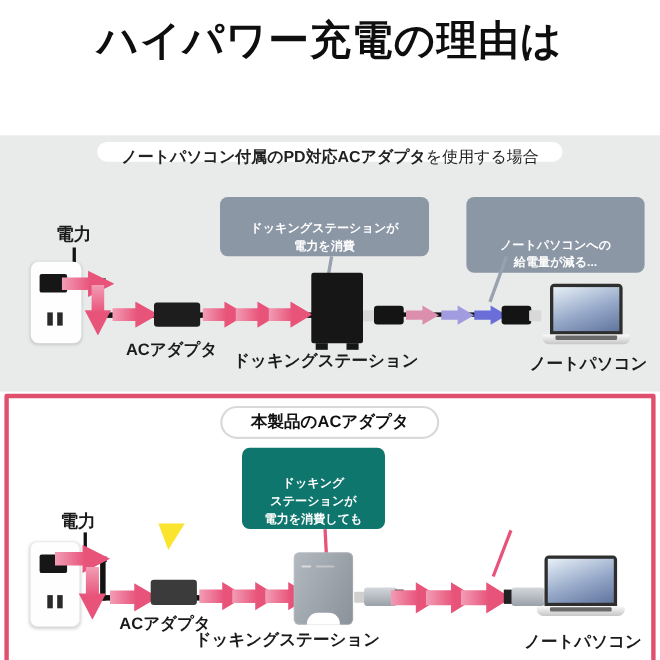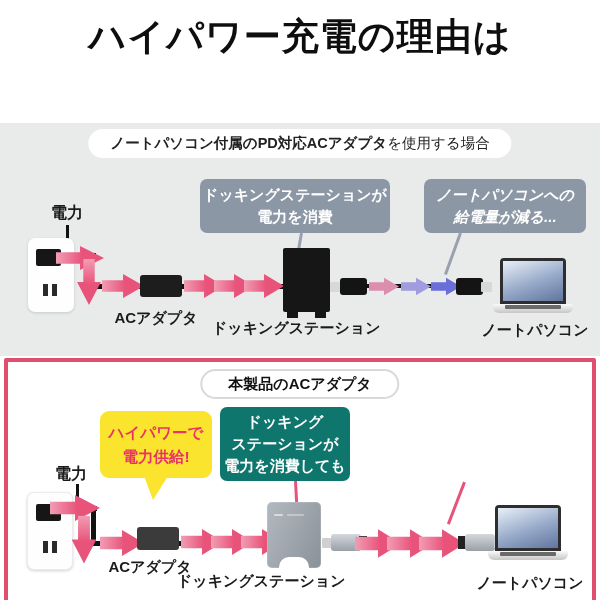--- a/index.html
+++ b/index.html
@@ -17,33 +17,33 @@
   .sec-top {
     position:absolute; left:0; top:123px; width:600px; height:233px; background:#e9eaea;
   }
   .sec-bottom {
     position:absolute; left:4px; top:358px; width:592px; height:292px;
     background:#fff; border:4px solid #e0506e; border-radius:2px;
   }
   
   .pill {
     position:absolute; left:50%; transform:translateX(-50%); top:6px;
-    height:29px; line-height:25px; background:#fff; border-radius:15px;
+    height:18px; line-height:25px; background:#fff; border-radius:15px;
     padding:2px 22px 0; font-size:14.5px; white-space:nowrap; color:#222;
   }
   .pill b { font-weight:700; }
   .pill-product {
     position:absolute; left:50%; transform:translateX(-50%); top:7px;
     height:30px; line-height:26px; background:#fff; border:2px solid #d9d9d9;
     border-radius:16px; padding:0 26px; font-size:15px; font-weight:700; white-space:nowrap;
   }
   
   .callout {
-    position:absolute; border-radius:7px; color:#fff; font-weight:700; font-size:15px;
-    display:flex; flex-direction:column; justify-content:center; text-align:center; line-height:1.45;
+    position:absolute; border-radius:7px; color:#fff; font-weight:700; font-size:11px;
+    display:flex; flex-direction:column; justify-content:flex-end; text-align:center; line-height:1.45;
   }
   .callout.gray { background:#8c97a6; }
   .callout.pink { background:#0f766e; }
   .bubble {
     position:absolute; background:#fae42e; border-radius:9px; color:#e73465;
     font-weight:800; font-size:15.5px; display:flex; flex-direction:column;
     justify-content:center; text-align:center; line-height:1.5;
   }
   .bubble-tail {
     position:absolute; width:0; height:0;
@@ -113,21 +113,21 @@
   <section class="sec-top">
 
     <div class="pill">
       <b>ノートパソコン付属のPD対応ACアダプタ</b><span>を使用する場合</span>
     </div>
 
     <div class="callout gray" style="left:200px; top:56px; width:190px; height:54px;">
       <span>ドッキングステーションが</span>
       <span>電力を消費</span>
     </div>
-    <div class="callout gray" style="left:424px; top:56px; width:162px; height:54px;font-style:italic;">
+    <div class="callout gray" style="left:424px; top:56px; width:162px; height:69px;">
       <span>ノートパソコンへの</span>
       <span>給電量が減る...</span>
     </div>
     <div class="pline" style="left:300px; top:110px; height:20px; background:#98a1ae; transform:rotate(10deg);"></div>
     <div class="pline" style="left:459px; top:110px; height:44px; background:#98a1ae; transform:rotate(20deg);"></div>
 
     <div class="dlabel" style="left:32px; top:80px; width:70px; font-size:16px; font-weight:700;">電力</div>
     <div class="leader" style="left:66px; top:102px; height:28px;"></div>
     <div class="outlet" style="left:28px; top:115px; width:46px; height:74px;">
       <div class="plug"></div>
@@ -171,24 +171,20 @@
 
     <div class="dlabel" style="left:96px;  top:186px; width:120px;">ACアダプタ</div>
     <div class="dlabel" style="left:212px; top:196px; width:155px;">ドッキングステーション</div>
     <div class="dlabel" style="left:470px; top:198px; width:130px;">ノートパソコン</div>
   </section>
 
   <section class="sec-bottom">
 
     <div class="pill-product">本製品のACアダプタ</div>
 
-    <div class="bubble" style="left:92px; top:49px; width:112px; height:67px;">
-      <span>ハイパワーで</span>
-      <span>電力供給!</span>
-    </div>
     <div class="bubble-tail" style="left:136px; top:114px;"></div>
 
     <div class="callout pink" style="left:212px; top:45px; width:130px; height:74px;">
       <span>ドッキング</span>
       <span>ステーションが</span>
       <span>電力を消費しても</span>
     </div>
     <div class="pline" style="left:286px; top:119px; height:26px; background:#e8537a; transform:rotate(-3deg);"></div>
     <div class="pline" style="left:455px; top:120px; height:45px; background:#e8537a; transform:rotate(21deg);"></div>
 

